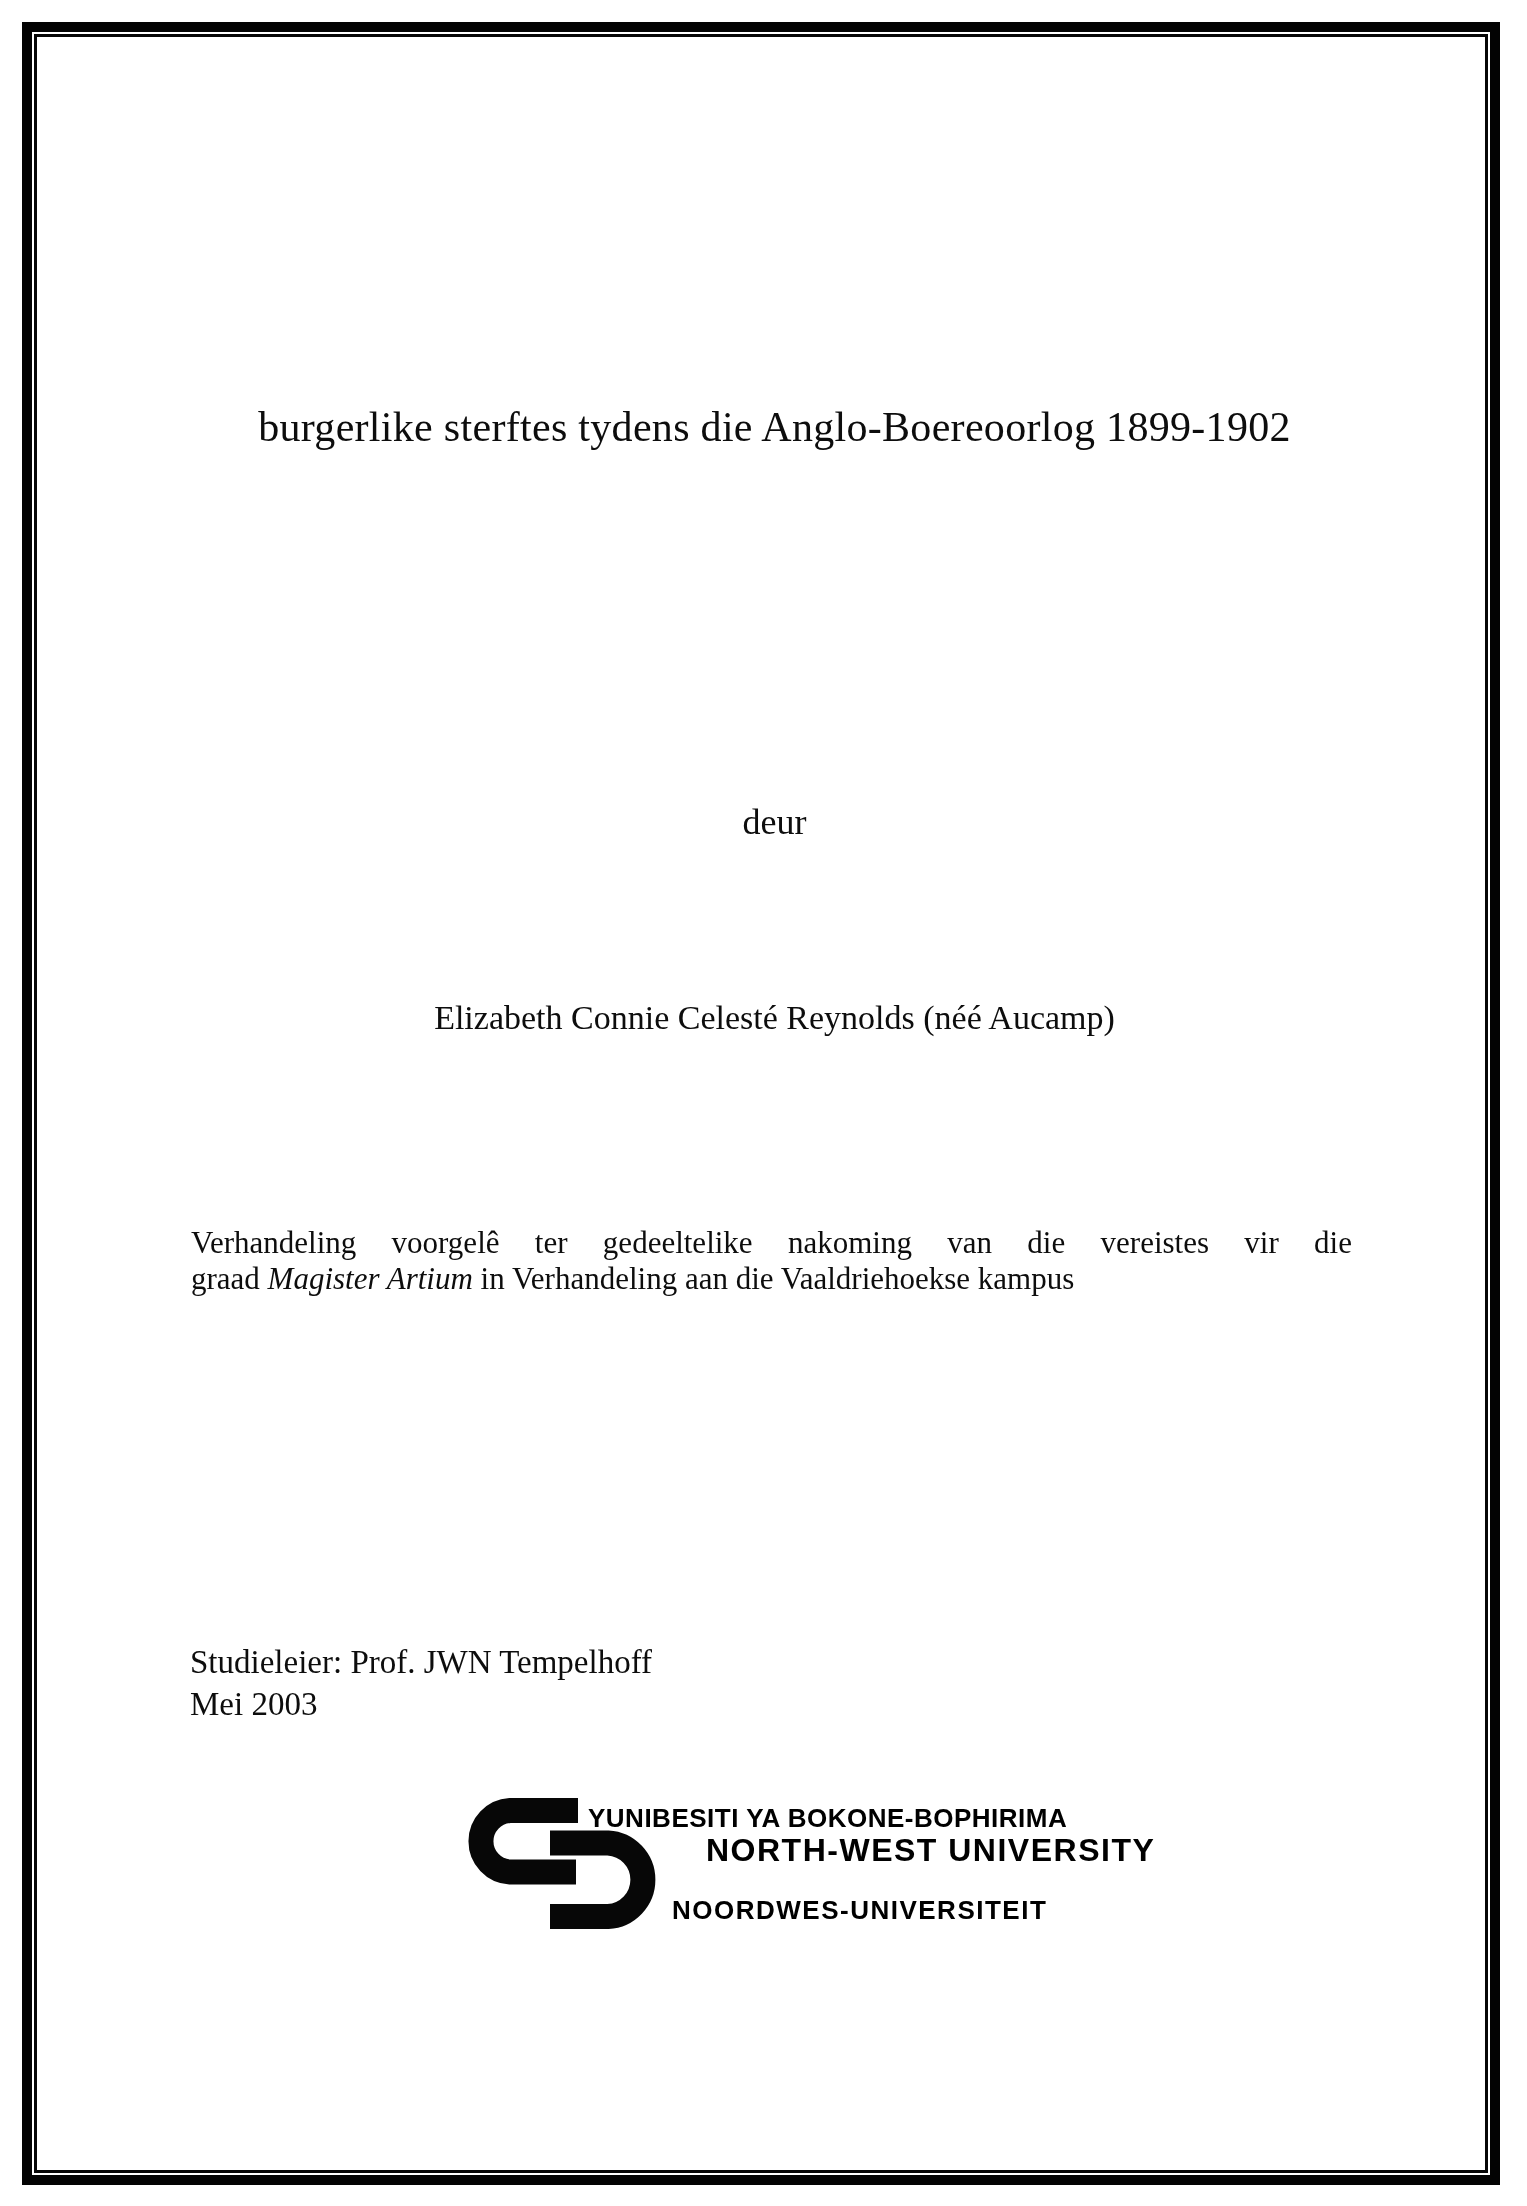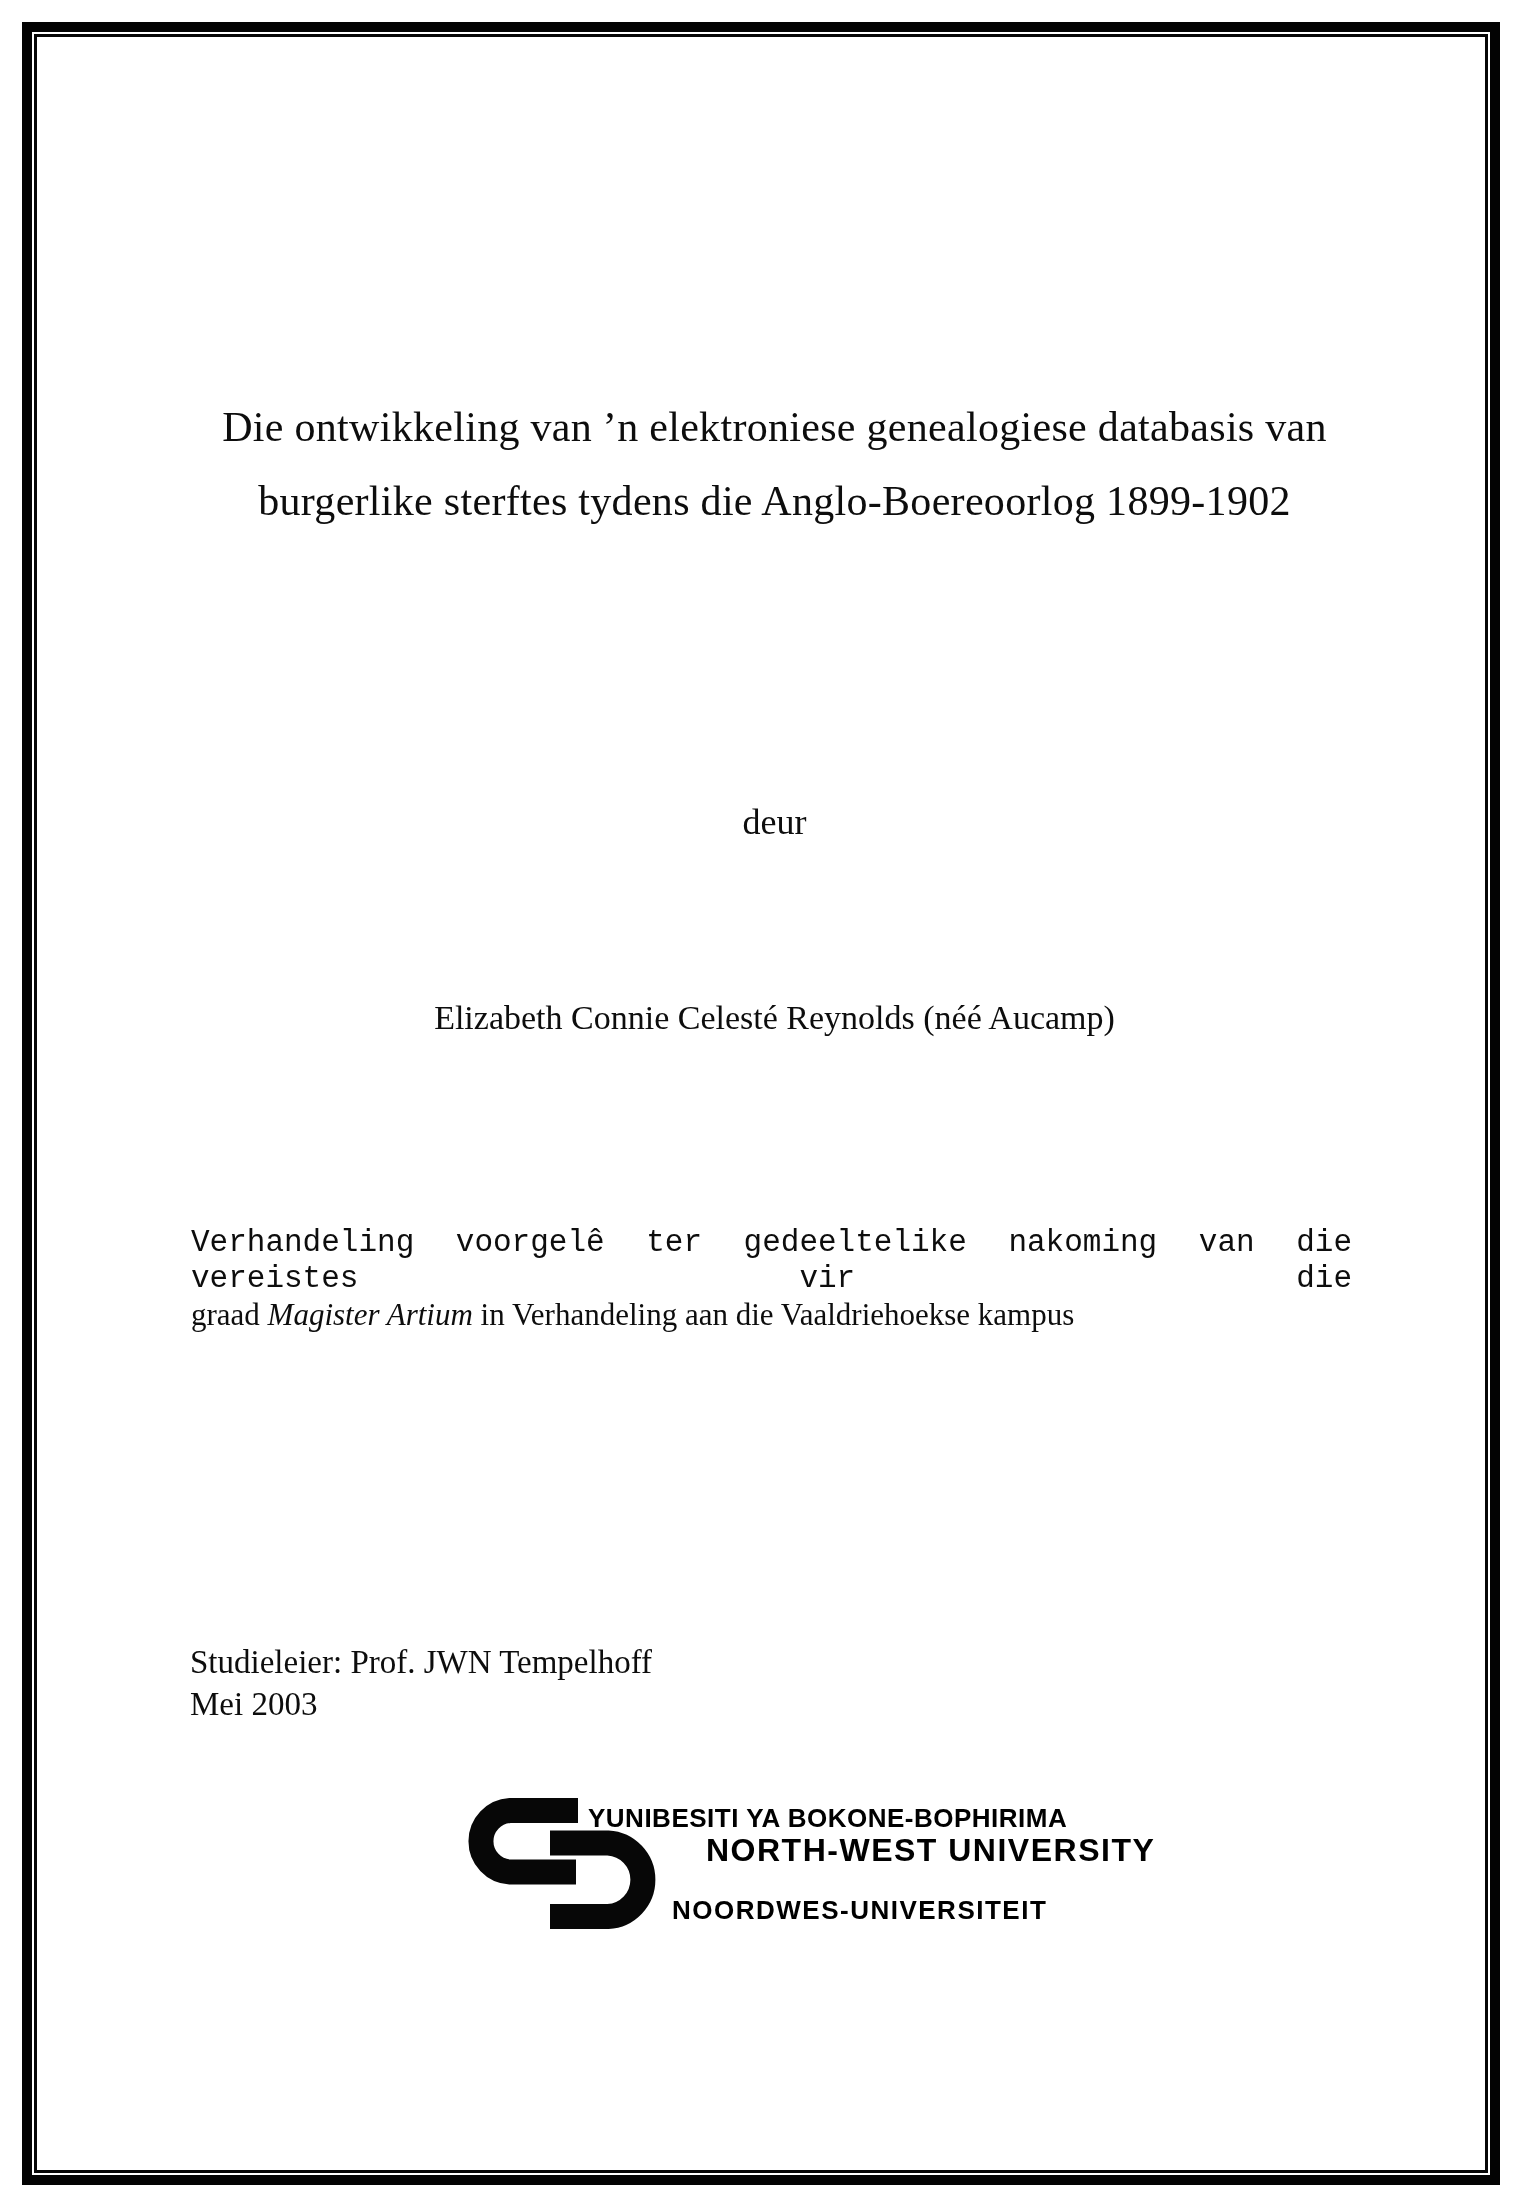--- a/index.html
+++ b/index.html
@@ -59,21 +59,20 @@
     position: absolute;
     left: 191px;
     width: 1161px;
     top: 1225px;
     font-size: 31px;
     line-height: 36px;
   }
   .declaration .justified {
     text-align: justify;
     text-align-last: justify;
-    font-family: Liberation Mono, monospace;
   }
   .it { font-style: italic; margin-top: 36px; }
   .supervisor {
     position: absolute;
     left: 190px;
     top: 1641px;
     font-size: 33px;
     line-height: 42px;
   }
   
@@ -114,21 +113,20 @@
 </head>
 <body>
 
 <div id="page">
 
   <div class="outer-frame">
     <div class="inner-frame"></div>
   </div>
 
   <div class="centerline title">
-    <div>Die ontwikkeling van ’n elektroniese genealogiese databasis van</div>
     <div>burgerlike sterftes tydens die Anglo-Boereoorlog 1899-1902</div>
   </div>
 
   <div class="centerline byline">deur</div>
 
   <div class="centerline author">Elizabeth Connie Celesté Reynolds (néé Aucamp)</div>
 
   <div class="declaration">
     <div class="justified">Verhandeling voorgelê ter gedeeltelike nakoming van die vereistes vir die</div>
     <div><span>graad </span><span class="it">Magister Artium</span><span> in Verhandeling aan die Vaaldriehoekse kampus</span></div>

